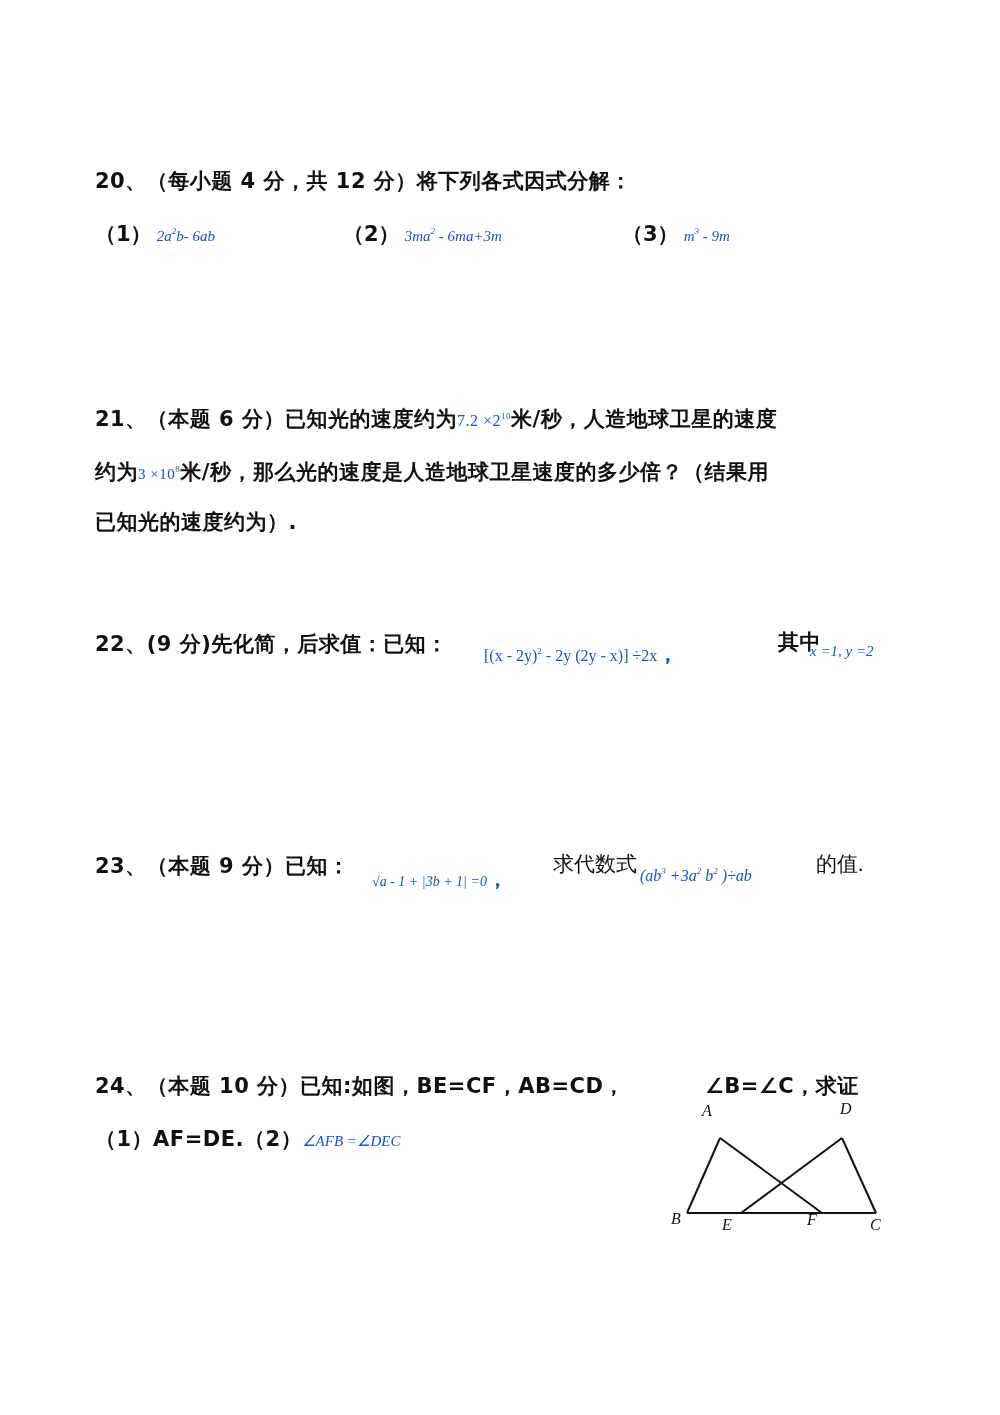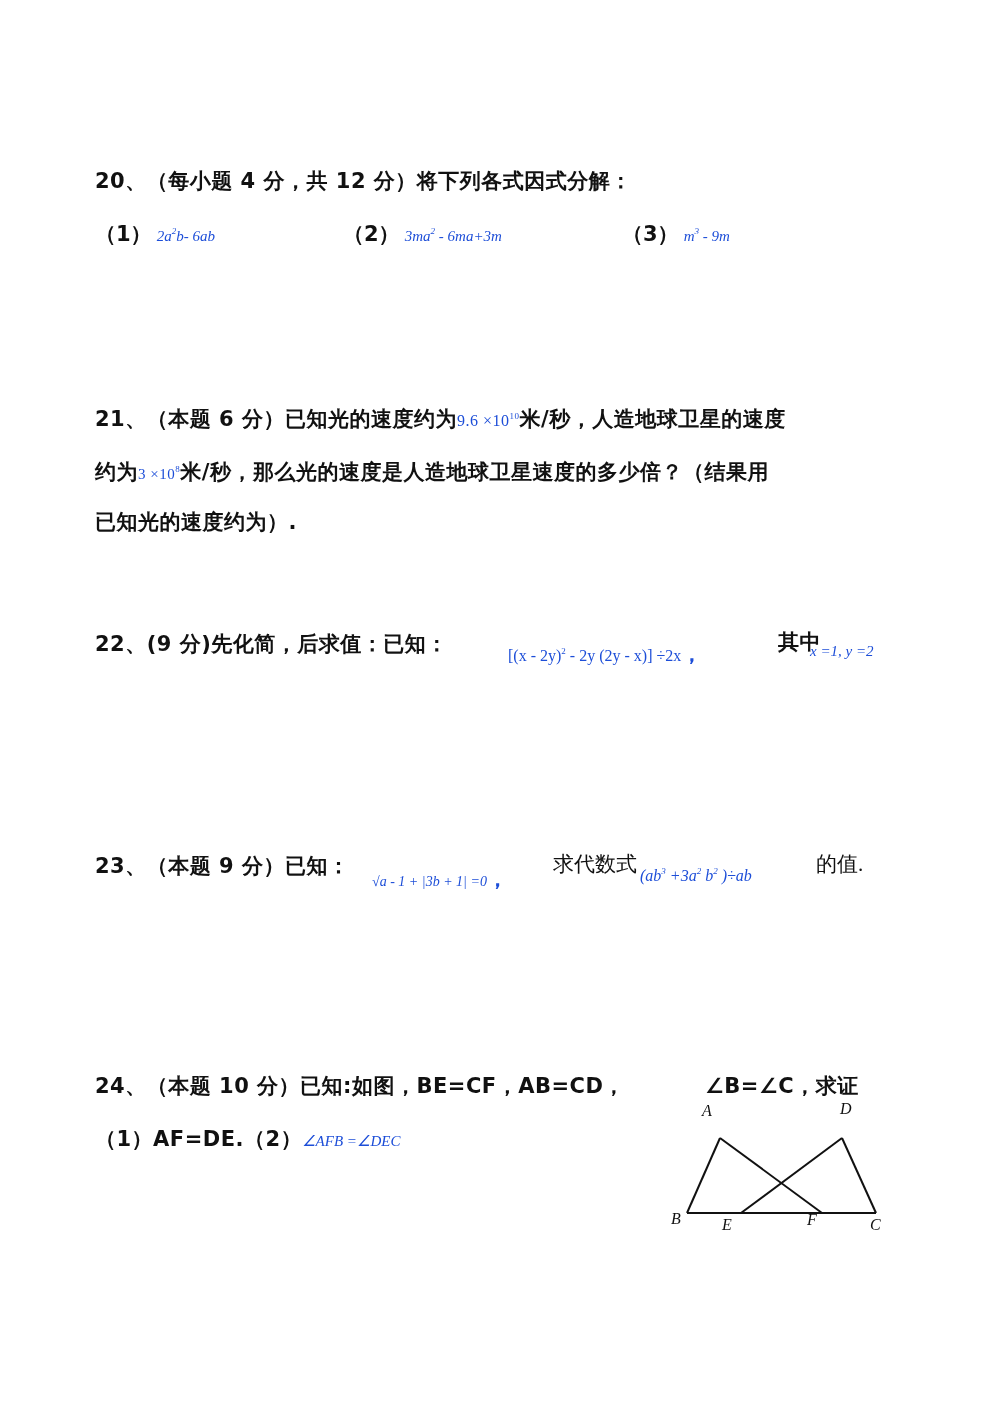--- a/index.html
+++ b/index.html
@@ -27,29 +27,29 @@
   <span class="lbl">（2）</span>
   <span class="m mi"><span>3ma</span><span class="sup">2</span><span> - 6ma+3m</span></span>
 </div>
 
 <div class="abs" style="left:622px; top:220px;">
   <span class="lbl">（3）</span>
   <span class="m mi"><span>m</span><span class="sup">3</span><span> - 9m</span></span>
 </div>
 
 <div class="abs q" style="left:95px; top:402px;">
-  <span>21、（本题 6 分）已知光的速度约为</span><span class="m" style="font-size:16px;"><span>9.6 ×10</span><span class="sup">10</span></span><span>米/秒，人造地球卫星的速度</span>
+  <span>21、（本题 6 分）已知光的速度约为</span><span class="m" style="font-size:16px;"><span>7.2 ×2</span><span class="sup">10</span></span><span>米/秒，人造地球卫星的速度</span>
 </div>
 <div class="abs q" style="left:95px; top:455px;">
   <span>约为</span><span class="m" style="font-size:15px;"><span>3 ×10</span><span class="sup">8</span></span><span>米/秒，那么光的速度是人造地球卫星速度的多少倍？（结果用</span>
 </div>
 <div class="abs q" style="left:95px; top:508px;">已知光的速度约为）.</div>
 
 <div class="abs q" style="left:95px; top:630px;">22、(9 分)先化简，后求值：已知：</div>
-<div class="abs m" style="left:484px; top:640px; font-size:16px;margin-left:24px;">
+<div class="abs m" style="left:484px; top:640px; font-size:16px;">
   <span>[(x - 2y)</span><span class="sup">2</span><span> - 2y (2y - x)] ÷2x</span><span class="q">，</span>
 </div>
 <div class="abs q" style="left:778px; top:628px;">其中</div>
 <div class="abs m mi" style="left:810px; top:643px; font-size:15px;">x =1, y =2</div>
 
 <div class="abs q" style="left:95px; top:852px;">23、（本题 9 分）已知：</div>
 <div class="abs m mi" style="left:372px; top:865px; font-size:14px;">
   <span>√a - 1  + |3b + 1| =0</span><span class="q" style="font-style:normal;">，</span>
 </div>
 <div class="abs plain" style="left:553px; top:850px;">求代数式</div>

